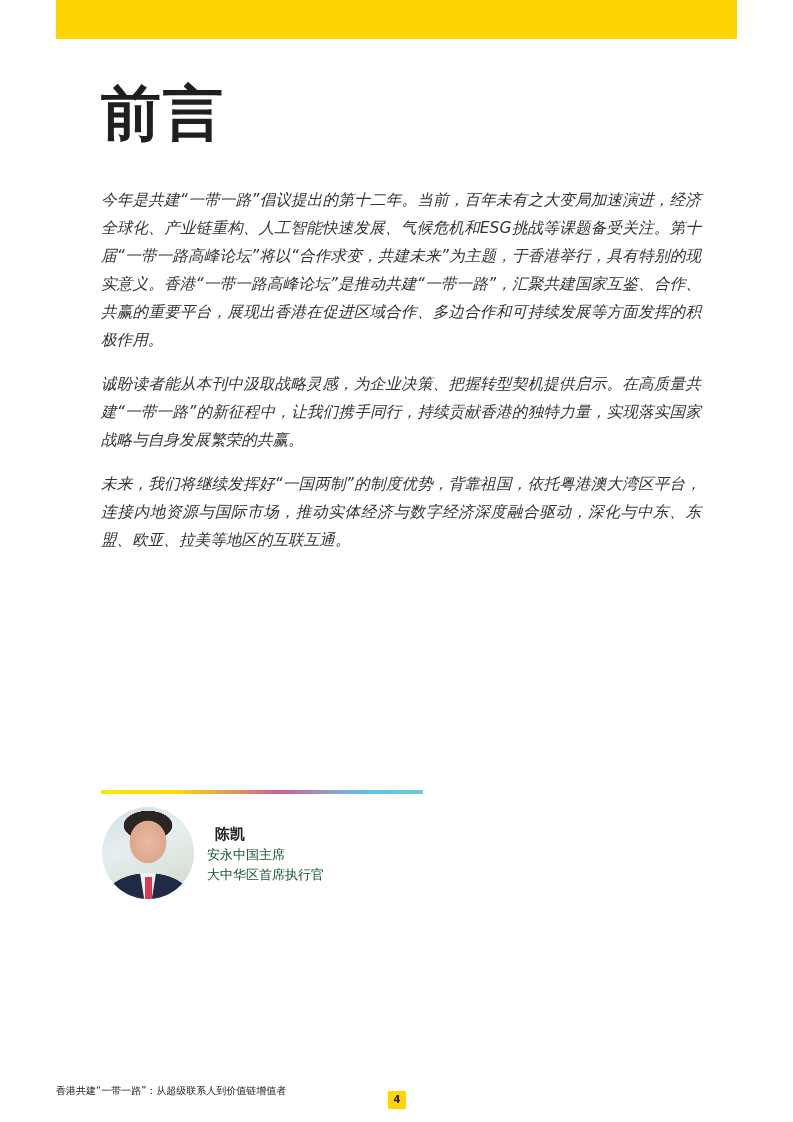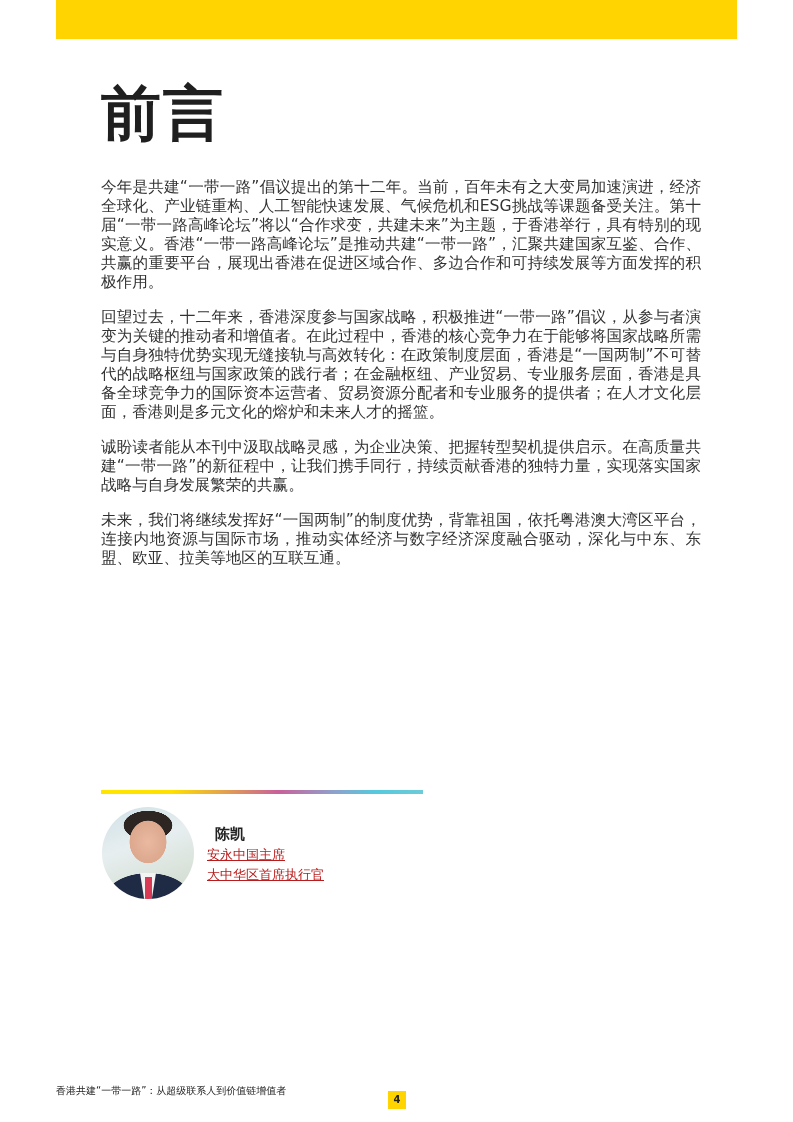--- a/index.html
+++ b/index.html
@@ -7,22 +7,23 @@
       width: 793px; height: 1122px; position: relative; background: #ffffff;
       font-family: "DejaVu Sans", "Liberation Sans", sans-serif; color: #2e2e2e; overflow: hidden;
     }
     .top-bar { position: absolute; left: 56px; top: 0; width: 681px; height: 39px; background: #ffd400; }
     .page-title {
       position: absolute; left: 101px; top: 78px; margin: 0;
       font-size: 60px; font-weight: bold; color: #1f1f1f; letter-spacing: 2px; line-height: 70px; text-align: right;
     }
     .body-text { position: absolute; left: 101px; top: 178px; width: 600px; }
     .para {
-      margin: 0 0 16px 0; font-size: 15.6px; line-height: 19px; color: #333333;
+      margin: 8px 0 16px 0; font-size: 15.6px; line-height: 28px; color: #333333;
       text-align: justify;
+      font-style: italic;
     }
     .gradient-rule {
       position: absolute; left: 101px; top: 790px; width: 322px; height: 4px;
       background: linear-gradient(to right, #ffe600 0%, #ffe000 22%, #e4a24c 38%, #c9609a 55%, #8fa0cc 72%, #55c9de 85%, #6ccbd8 100%);
     }
     .avatar {
       position: absolute; left: 102px; top: 807px; width: 92px; height: 92px; border-radius: 50%;
       background:
         radial-gradient(ellipse 26px 30px at 50% 38%, #e9b9a0 0%, #dca88e 70%, transparent 72%),
         radial-gradient(ellipse 30px 18px at 50% 20%, #2c2522 0%, #2c2522 80%, transparent 82%),
@@ -31,39 +32,38 @@
       overflow: hidden;
     }
     .avatar .shirt {
       position: absolute; left: 38px; top: 66px; width: 16px; height: 30px; background: #f3f3f3;
       clip-path: polygon(0 0, 100% 0, 70% 100%, 30% 100%);
     }
     .avatar .tie {
       position: absolute; left: 43px; top: 70px; width: 7px; height: 26px; background: #d83a55;
     }
     .sig-name { position: absolute; left: 207px; top: 817px; margin: 8px; font-size: 15px; font-weight: bold; color: #222; }
-    .sig-role { position: absolute; left: 207px; margin: 0; font-size: 13px; color: #b91c1c; text-decoration: underline; }
+    .sig-role { position: absolute; left: 207px; margin: 0; font-size: 13px; color: #14532d; }
     .sig-role.r1 { top: 846px; }
     .sig-role.r2 { top: 866px; }
     .footer-text { position: absolute; left: 56px; top: 1084px; font-size: 10px; color: #222; }
     .page-number {
       position: absolute; left: 388px; top: 1091px; width: 18px; height: 18px; background: #ffd400;
       font-size: 10px; font-weight: bold; color: #222; text-align: center; line-height: 18px;
     }
   </style>
 </head>
 <body>
 
 <div class="top-bar"></div>
 
 <h1 class="page-title">前言</h1>
 
 <div class="body-text">
   <p class="para">今年是共建“一带一路”倡议提出的第十二年。当前，百年未有之大变局加速演进，经济全球化、产业链重构、人工智能快速发展、气候危机和ESG挑战等课题备受关注。第十届“一带一路高峰论坛”将以“合作求变，共建未来”为主题，于香港举行，具有特别的现实意义。香港“一带一路高峰论坛”是推动共建“一带一路”，汇聚共建国家互鉴、合作、共赢的重要平台，展现出香港在促进区域合作、多边合作和可持续发展等方面发挥的积极作用。</p>
-  <p class="para">回望过去，十二年来，香港深度参与国家战略，积极推进“一带一路”倡议，从参与者演变为关键的推动者和增值者。在此过程中，香港的核心竞争力在于能够将国家战略所需与自身独特优势实现无缝接轨与高效转化：在政策制度层面，香港是“一国两制”不可替代的战略枢纽与国家政策的践行者；在金融枢纽、产业贸易、专业服务层面，香港是具备全球竞争力的国际资本运营者、贸易资源分配者和专业服务的提供者；在人才文化层面，香港则是多元文化的熔炉和未来人才的摇篮。</p>
   <p class="para">诚盼读者能从本刊中汲取战略灵感，为企业决策、把握转型契机提供启示。在高质量共建“一带一路”的新征程中，让我们携手同行，持续贡献香港的独特力量，实现落实国家战略与自身发展繁荣的共赢。</p>
   <p class="para">未来，我们将继续发挥好“一国两制”的制度优势，背靠祖国，依托粤港澳大湾区平台，连接内地资源与国际市场，推动实体经济与数字经济深度融合驱动，深化与中东、东盟、欧亚、拉美等地区的互联互通。</p>
 </div>
 
 <div class="gradient-rule"></div>
 
 <div class="avatar">
   <div class="shirt"></div>
   <div class="tie"></div>
 </div>

